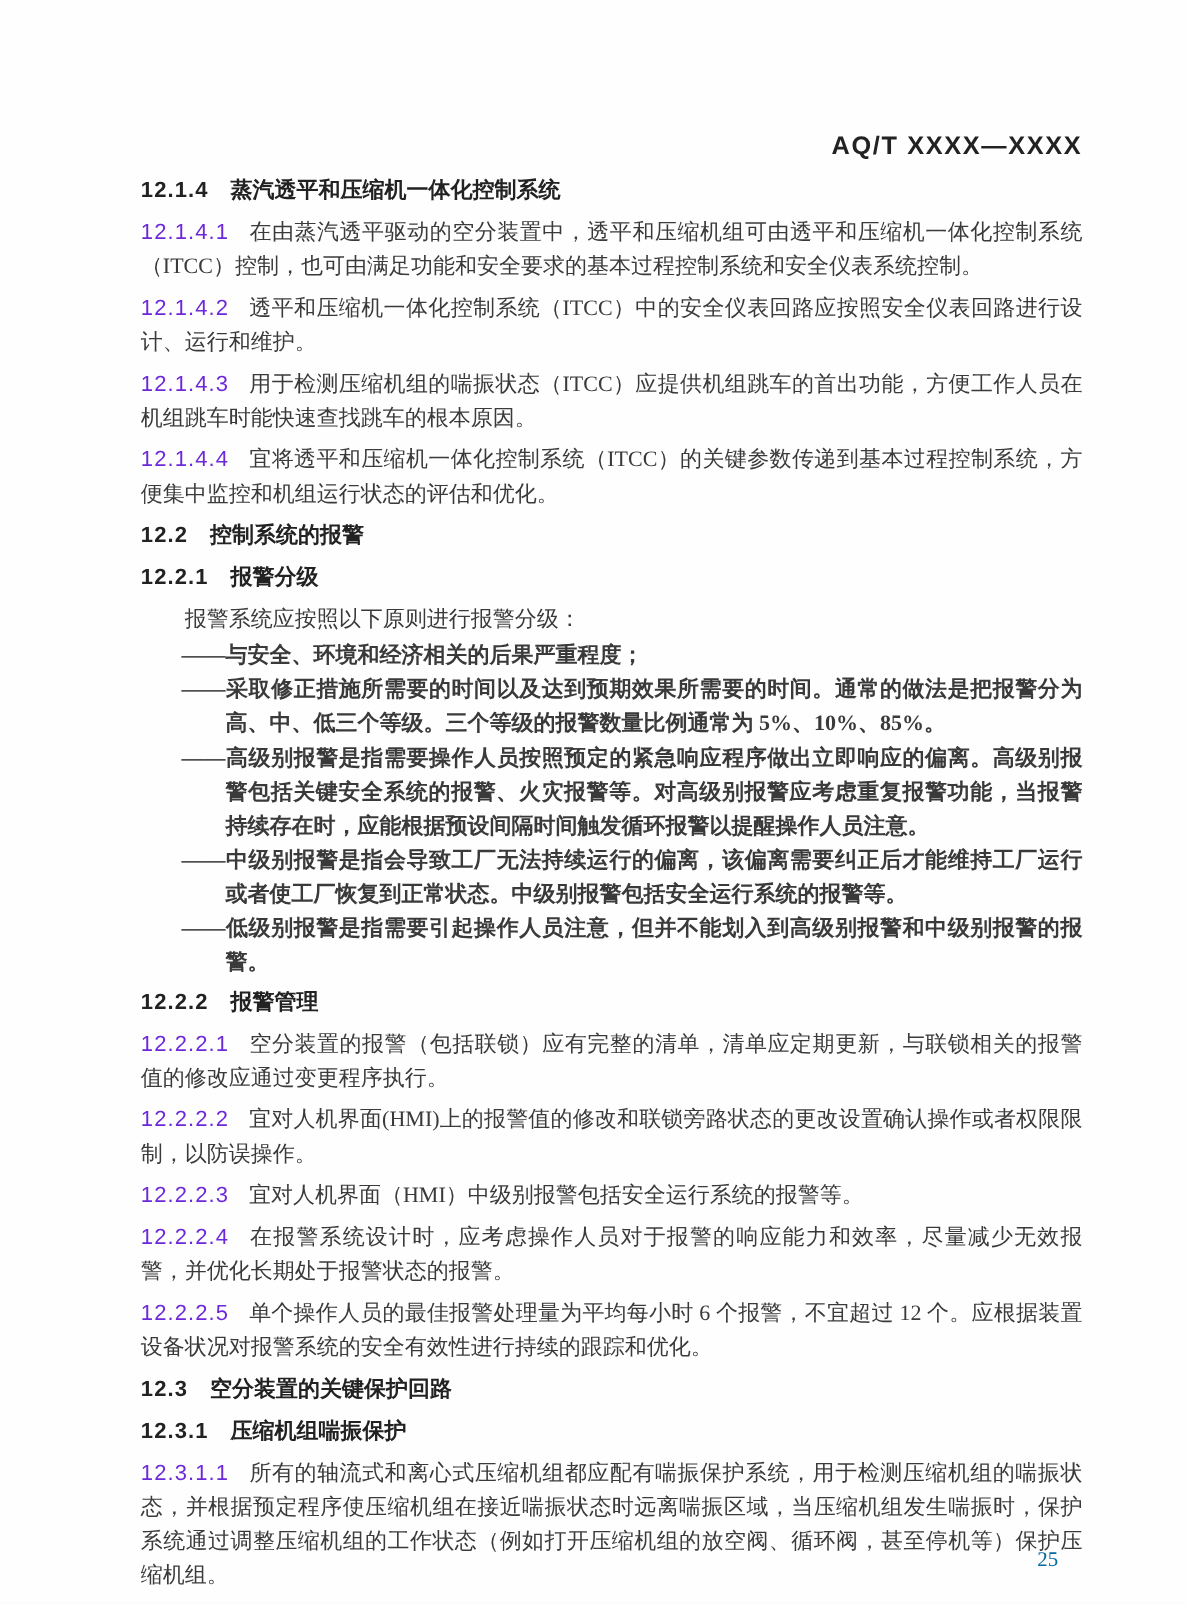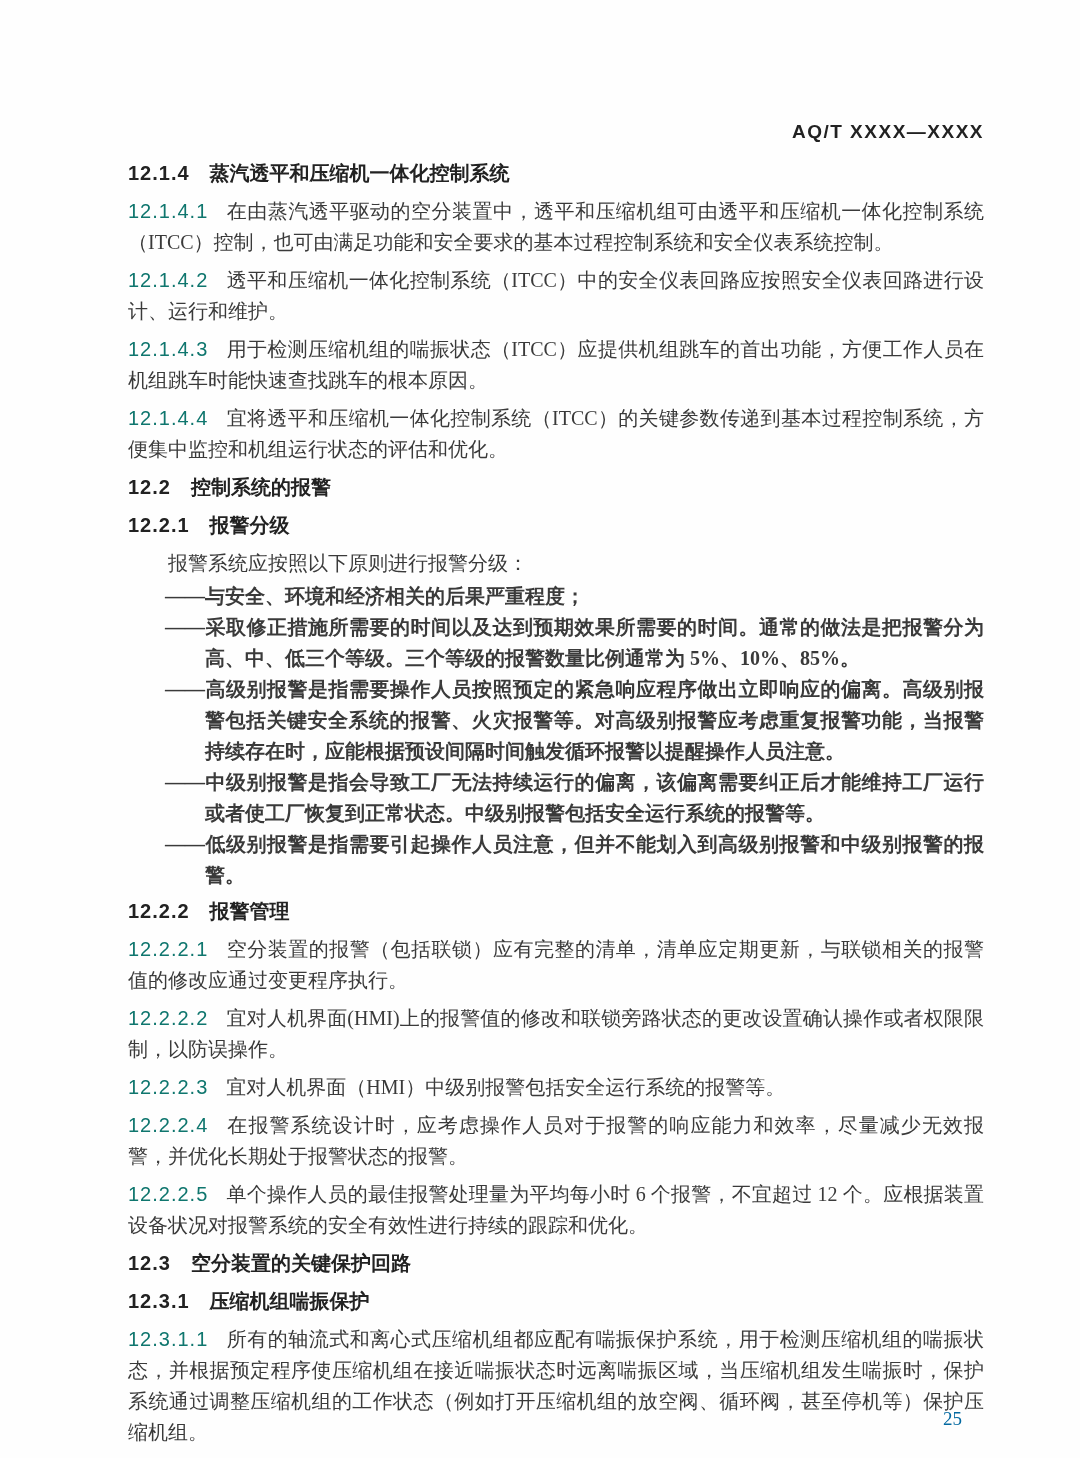--- a/index.html
+++ b/index.html
@@ -12,21 +12,21 @@
   .page {
     position: absolute; inset: 0;
     background: #fefefe;
     color: #3a3a3a;
     padding: 120px 96px 0 128px;
   }
   .page-header {
     text-align: right;
     font-family: "Liberation Sans", "DejaVu Sans", sans-serif;
     font-weight: 700;
-    font-size: 19px;
+    font-size: 23px;
     letter-spacing: 1.5px;
     color: #222222;
     line-height: 24px;
     margin-bottom: 14px;
   }
   .content {
     font-size: 20px;
     line-height: 31px;
     text-align: justify;
   }
@@ -38,21 +38,21 @@
     line-height: 30px;
     margin: 5px 0 8px;
     text-align: left;
   }
   .heading .num { margin-right: 20px; letter-spacing: 1px; }
   .clause { margin: 7px 0; }
   .clause .num {
     font-family: "Liberation Sans", "DejaVu Sans", sans-serif;
     letter-spacing: 1px;
     margin-right: 18px;
-    color: #0f766e;
+    color: #6d28d9;
     white-space: nowrap;
   }
   .lead { padding-left: 40px; margin: 8px 0 2px; }
   .dash { padding-left: 77px; text-indent: -40px; margin: 0; font-weight: bold; }
   .dash .bullet { letter-spacing: 0; }
   .page-footer {
     position: absolute;
     right: 118px; bottom: 28px;
     font-family: "Liberation Serif", "DejaVu Serif", serif;
     font-size: 19px;

